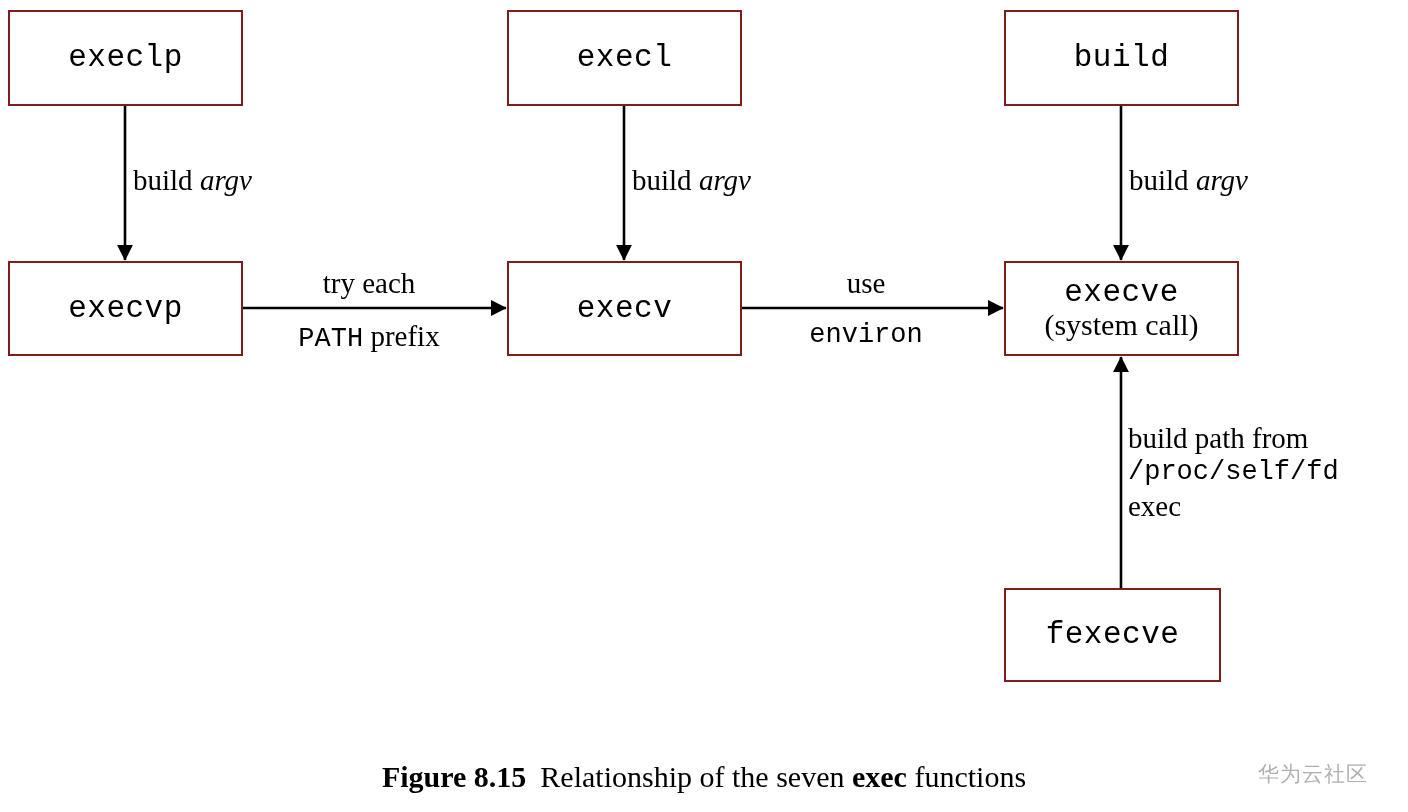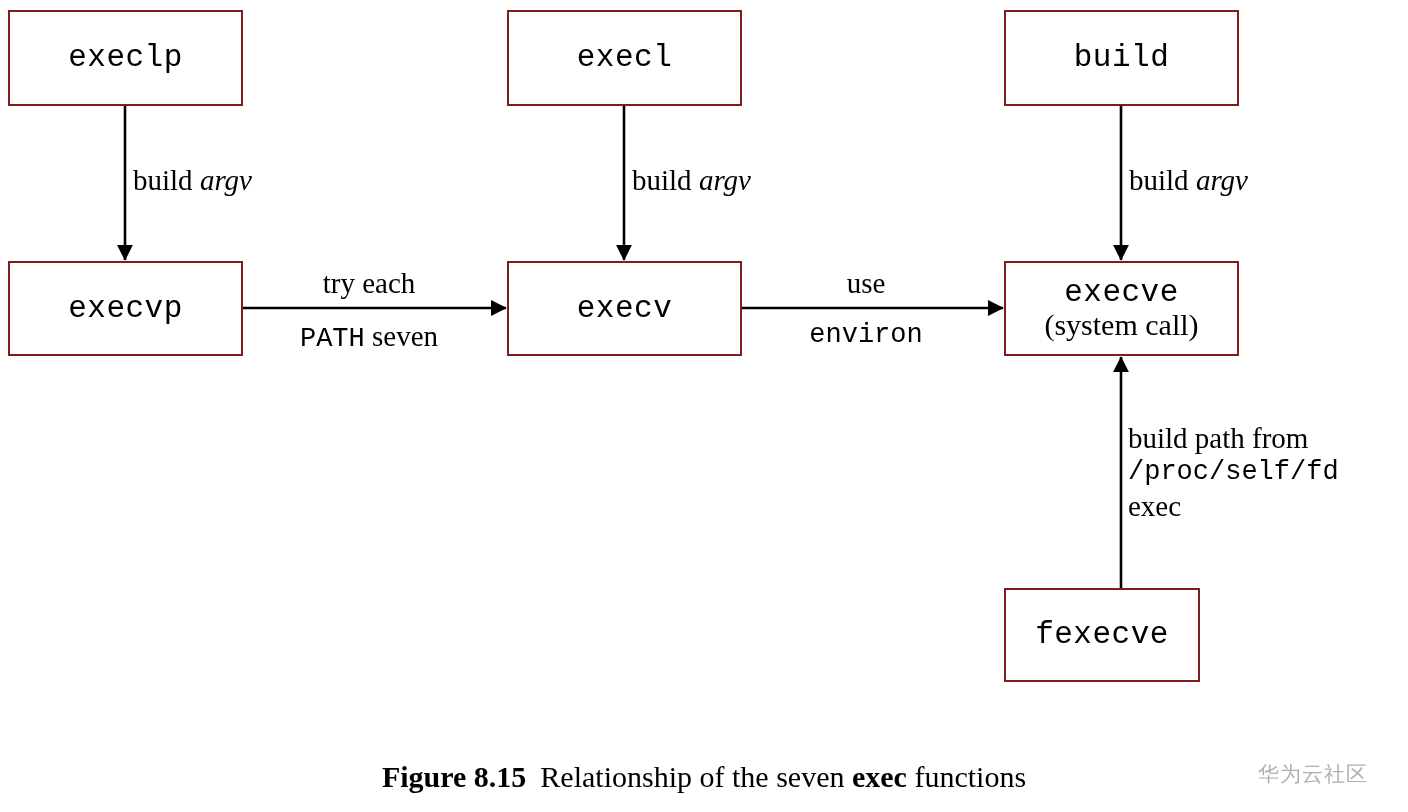--- a/index.html
+++ b/index.html
@@ -40,21 +40,21 @@
     font-size: 30px;
     white-space: nowrap;
   }
 
   #box-execlp  { left: 8px;    top: 10px;  width: 235px; height: 96px; }
   #box-execvp  { left: 8px;    top: 261px; width: 235px; height: 95px; }
   #box-execl   { left: 507px;  top: 10px;  width: 235px; height: 96px; }
   #box-execv   { left: 507px;  top: 261px; width: 235px; height: 95px; }
   #box-execle  { left: 1004px; top: 10px;  width: 235px; height: 96px; }
   #box-execve  { left: 1004px; top: 261px; width: 235px; height: 95px; }
-  #box-fexecve { left: 1004px; top: 588px; width: 196px; height: 94px; }
+  #box-fexecve { left: 1004px; top: 588px; width: 217px; height: 94px; }
 
   
   #connectors {
     position: absolute;
     left: 0;
     top: 0;
     width: 1408px;
     height: 812px;
     pointer-events: none;
   }
@@ -190,21 +190,21 @@
   <div class="edge-label lbl-left" id="label-build-argv-2">
     <span>build </span><span class="ital">argv</span>
   </div>
 
   <div class="edge-label lbl-left" id="label-build-argv-3">
     <span>build </span><span class="ital">argv</span>
   </div>
 
   <div class="edge-label lbl-center" id="label-try-each">
     <div>try each</div>
-    <div style="margin-top:18px;"><span class="mono">PATH</span><span> seven</span></div>
+    <div style="margin-top:18px;"><span class="mono">PATH</span><span> prefix</span></div>
   </div>
 
   <div class="edge-label lbl-center" id="label-use-env">
     <div>use</div>
     <div class="mono" style="margin-top:18px;">environ</div>
   </div>
 
   <div class="edge-label lbl-left" id="label-build-path">
     <div>build path from</div>
     <div class="mono">/proc/self/fd</div>

